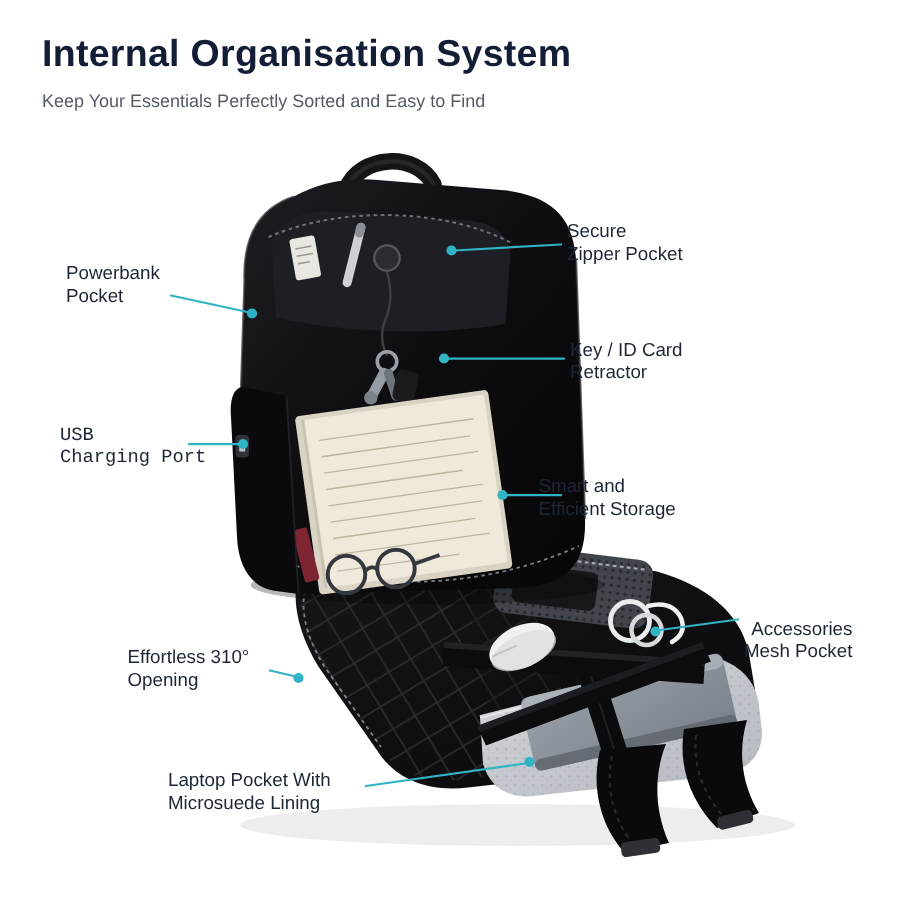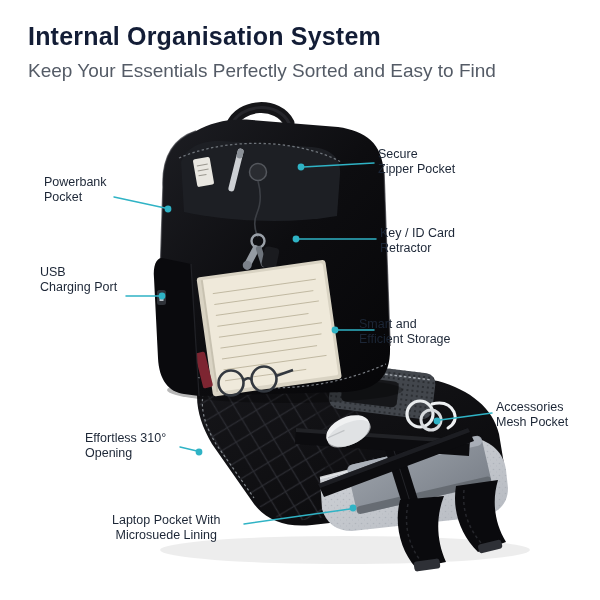--- a/index.html
+++ b/index.html
@@ -2,34 +2,34 @@
 <html style="--accent: #2fb3c5; --title-color: #131d36; --subtitle-color: #545b66; --label-color: #1c2636;"><head>
 <meta charset="utf-8">
 <style>
   * { margin:0; padding:0; box-sizing:border-box; }
   html,body { width:600px; height:600px; }
   body { font-family:"Liberation Sans", sans-serif; background:#fff; }
   .stage { position:relative; width:580px; height:600px; background:#ffffff; overflow:hidden; }
 
   .header { position:absolute; left:28px; top:22px; }
   .title { font-size:25px; font-weight:800; color:var(--title-color,#131d36); letter-spacing:.2px; }
-  .subtitle { margin-top:9px; font-size:19px; color:var(--subtitle-color,#545b66); }
+  .subtitle { margin-top:9px; font-size:12px; color:var(--subtitle-color,#545b66); }
 
   .art, .lines { position:absolute; left:0; top:0; width:600px; height:600px; }
 
   .callout { position:absolute; font-size:12.5px; line-height:15px; font-weight:500;
              color:var(--label-color,#1c2636); white-space:pre-line; }
   #c-secure      { left:378px; top:147px; }
   #c-powerbank   { left:44px;  top:175px; }
   #c-key         { left:380px; top:226px; }
-  #c-usb         { left:40px;  top:265px; }
+  #c-usb         { left:40px;  top:283px;font-family:Liberation Mono, monospace; }
   #c-smart       { left:359px; top:317px; }
-  #c-accessories { left:496px; top:400px; }
+  #c-accessories { left:496px; top:412px;text-align:right; }
   #c-effortless  { left:85px;  top:431px; }
-  #c-laptop      { left:112px; top:513px; text-align:center; }
+  #c-laptop      { left:112px; top:513px; text-align:left; }
 
   .leader line { stroke:var(--accent,#2fb3c5); stroke-width:1.5; stroke-linecap:round; }
   .dot { fill:var(--accent,#2fb3c5); }
 </style>
 </head>
 <body>
 
 <div class="stage">
 
   <div class="header">

